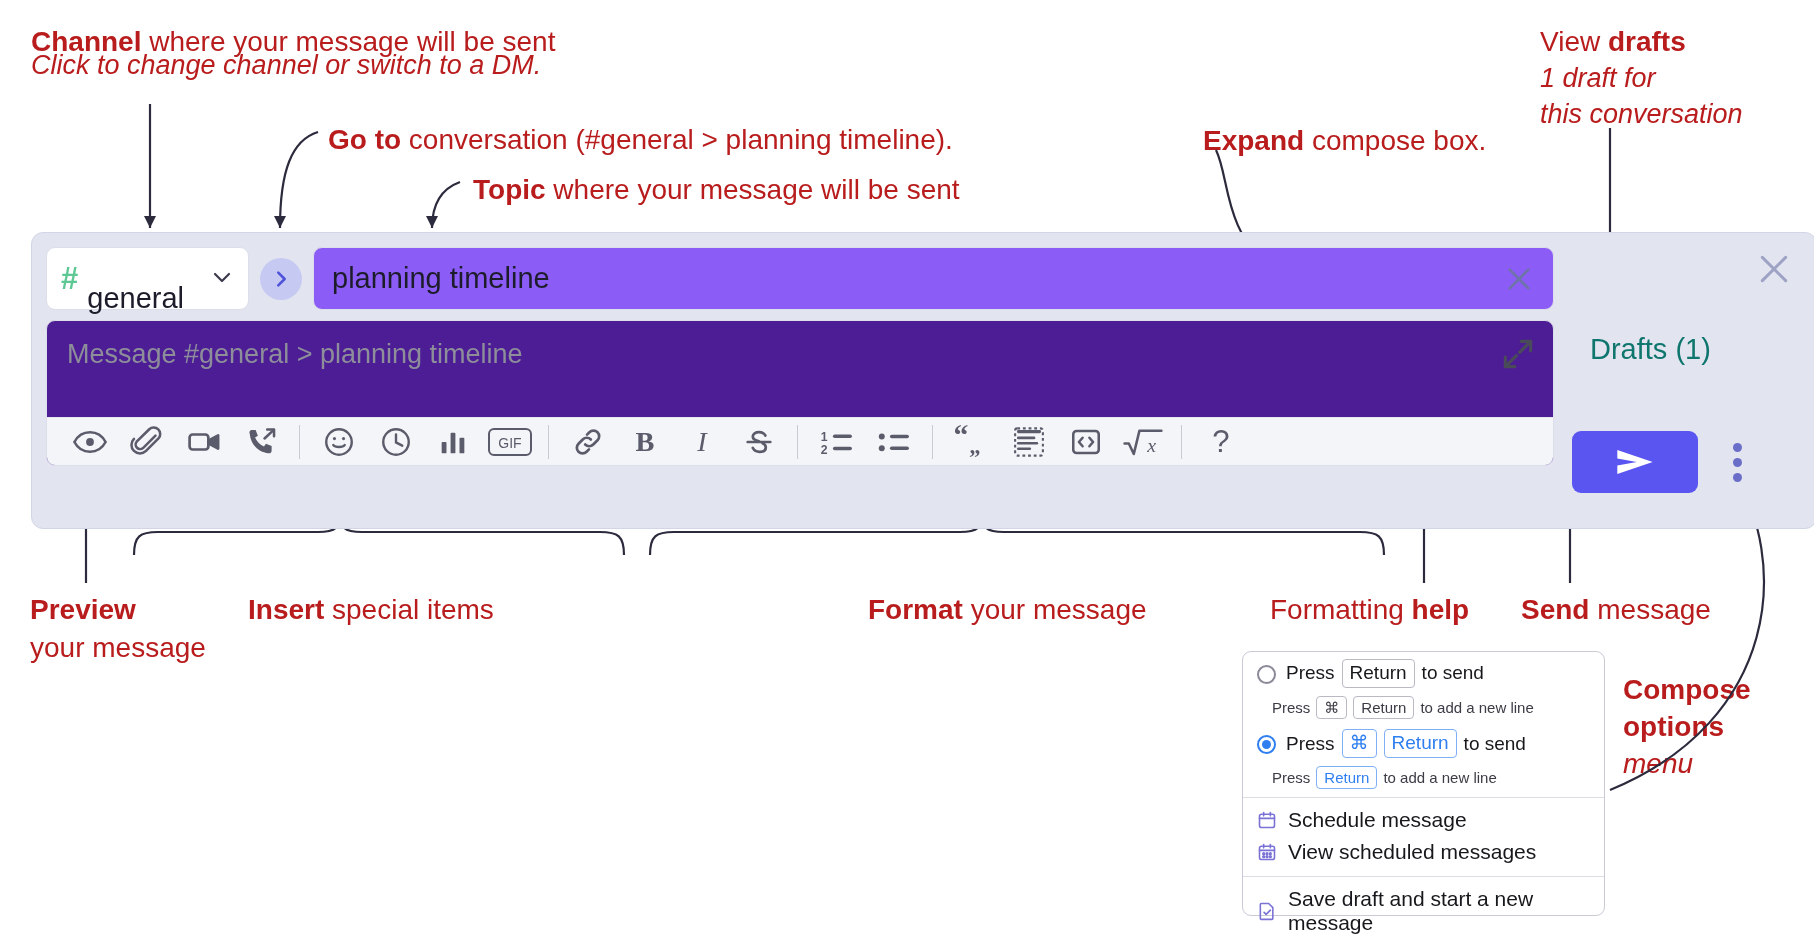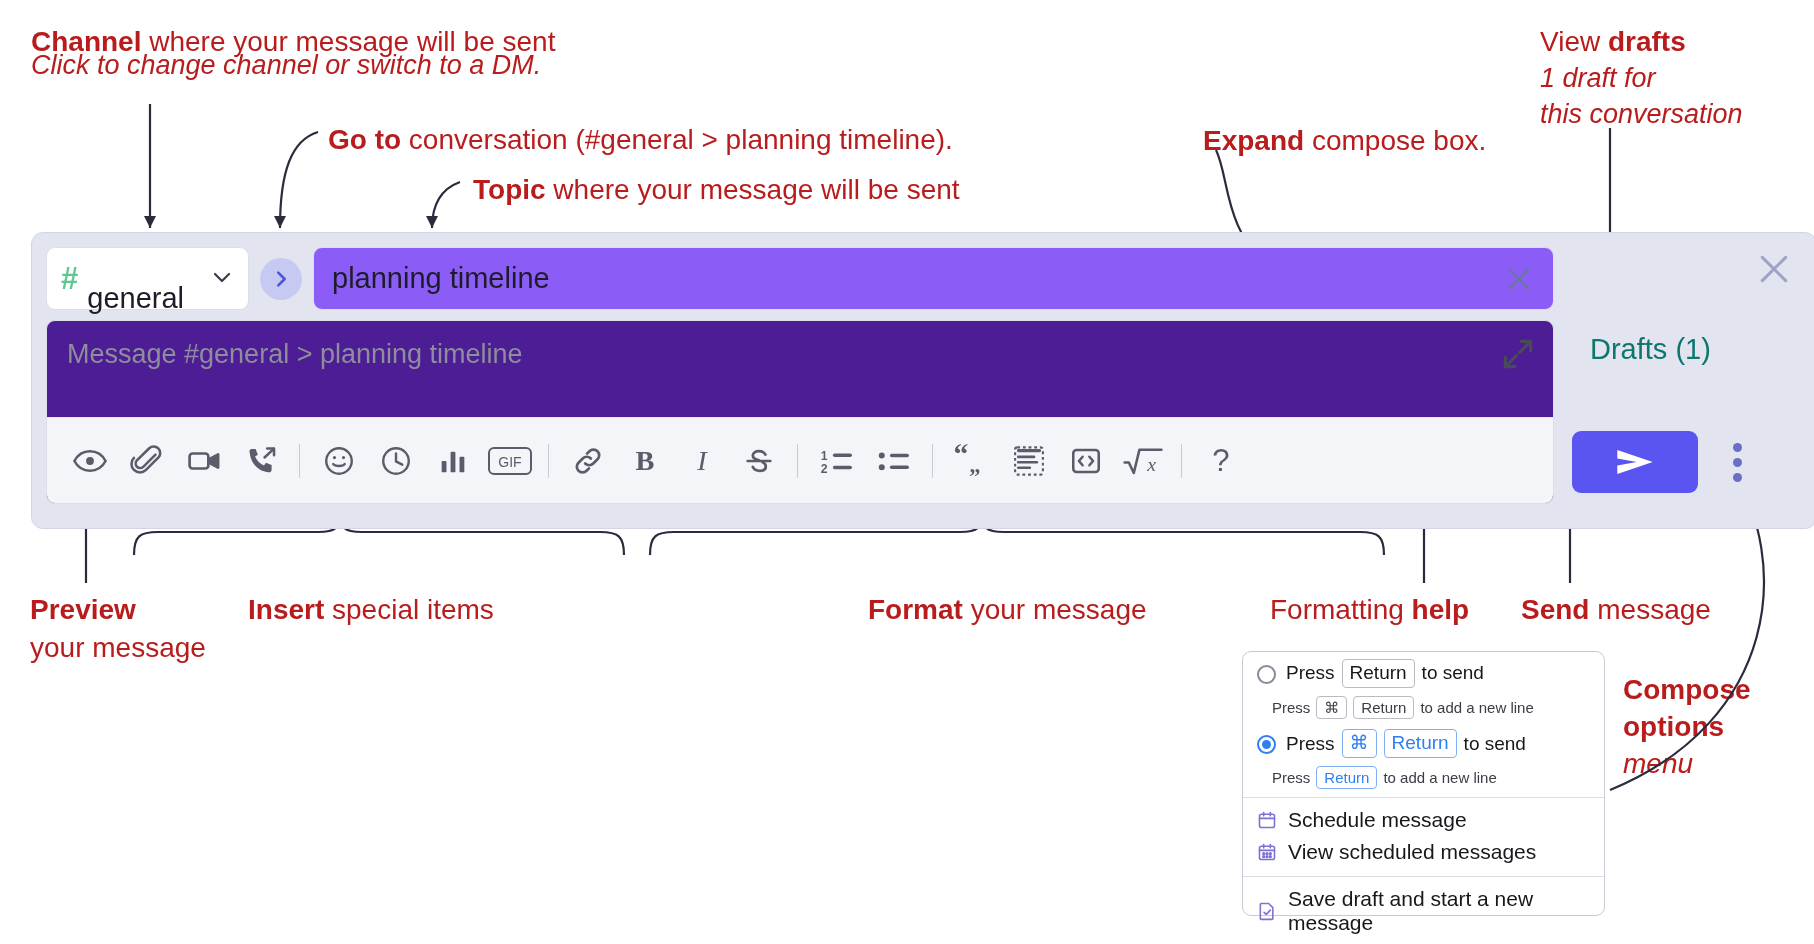--- a/index.html
+++ b/index.html
@@ -48,21 +48,21 @@
 
   .msg-box {
     margin-top:10px; background:#4c1d95; border:1px solid #dcdee9; border-radius:9px;
     overflow:hidden;
   }
   .msg-area { height:96px; position:relative; padding:18px 20px; }
   .placeholder { font-size:27px; color:#8e8e9b; }
   .expand-btn { position:absolute; right:16px; top:14px; width:38px; height:38px; cursor:pointer; }
 
   .toolbar {
-    height:86px; background:#f4f5f8; border-top:1px solid #e6e7ee;
+    height:48px; background:#f4f5f8; border-top:1px solid #e6e7ee;
     display:flex; align-items:center; padding:0 14px; gap:0;
   }
   .tb { width:57px; height:57px; display:flex; align-items:center; justify-content:center; cursor:pointer; color:#5b5c6b; }
   .sep { width:1px; height:34px; background:#c9cad6; margin:0 10px; flex:0 0 auto; }
 
   
   .rail { position:absolute; right:0; top:0; width:262px; height:100%; }
   .panel-close { position:absolute; right:22px; top:16px; width:40px; height:40px; cursor:pointer; }
   .drafts { position:absolute; left:36px; top:100px; font-size:29px; color:#0f766e; cursor:pointer; }
   .send-btn {

